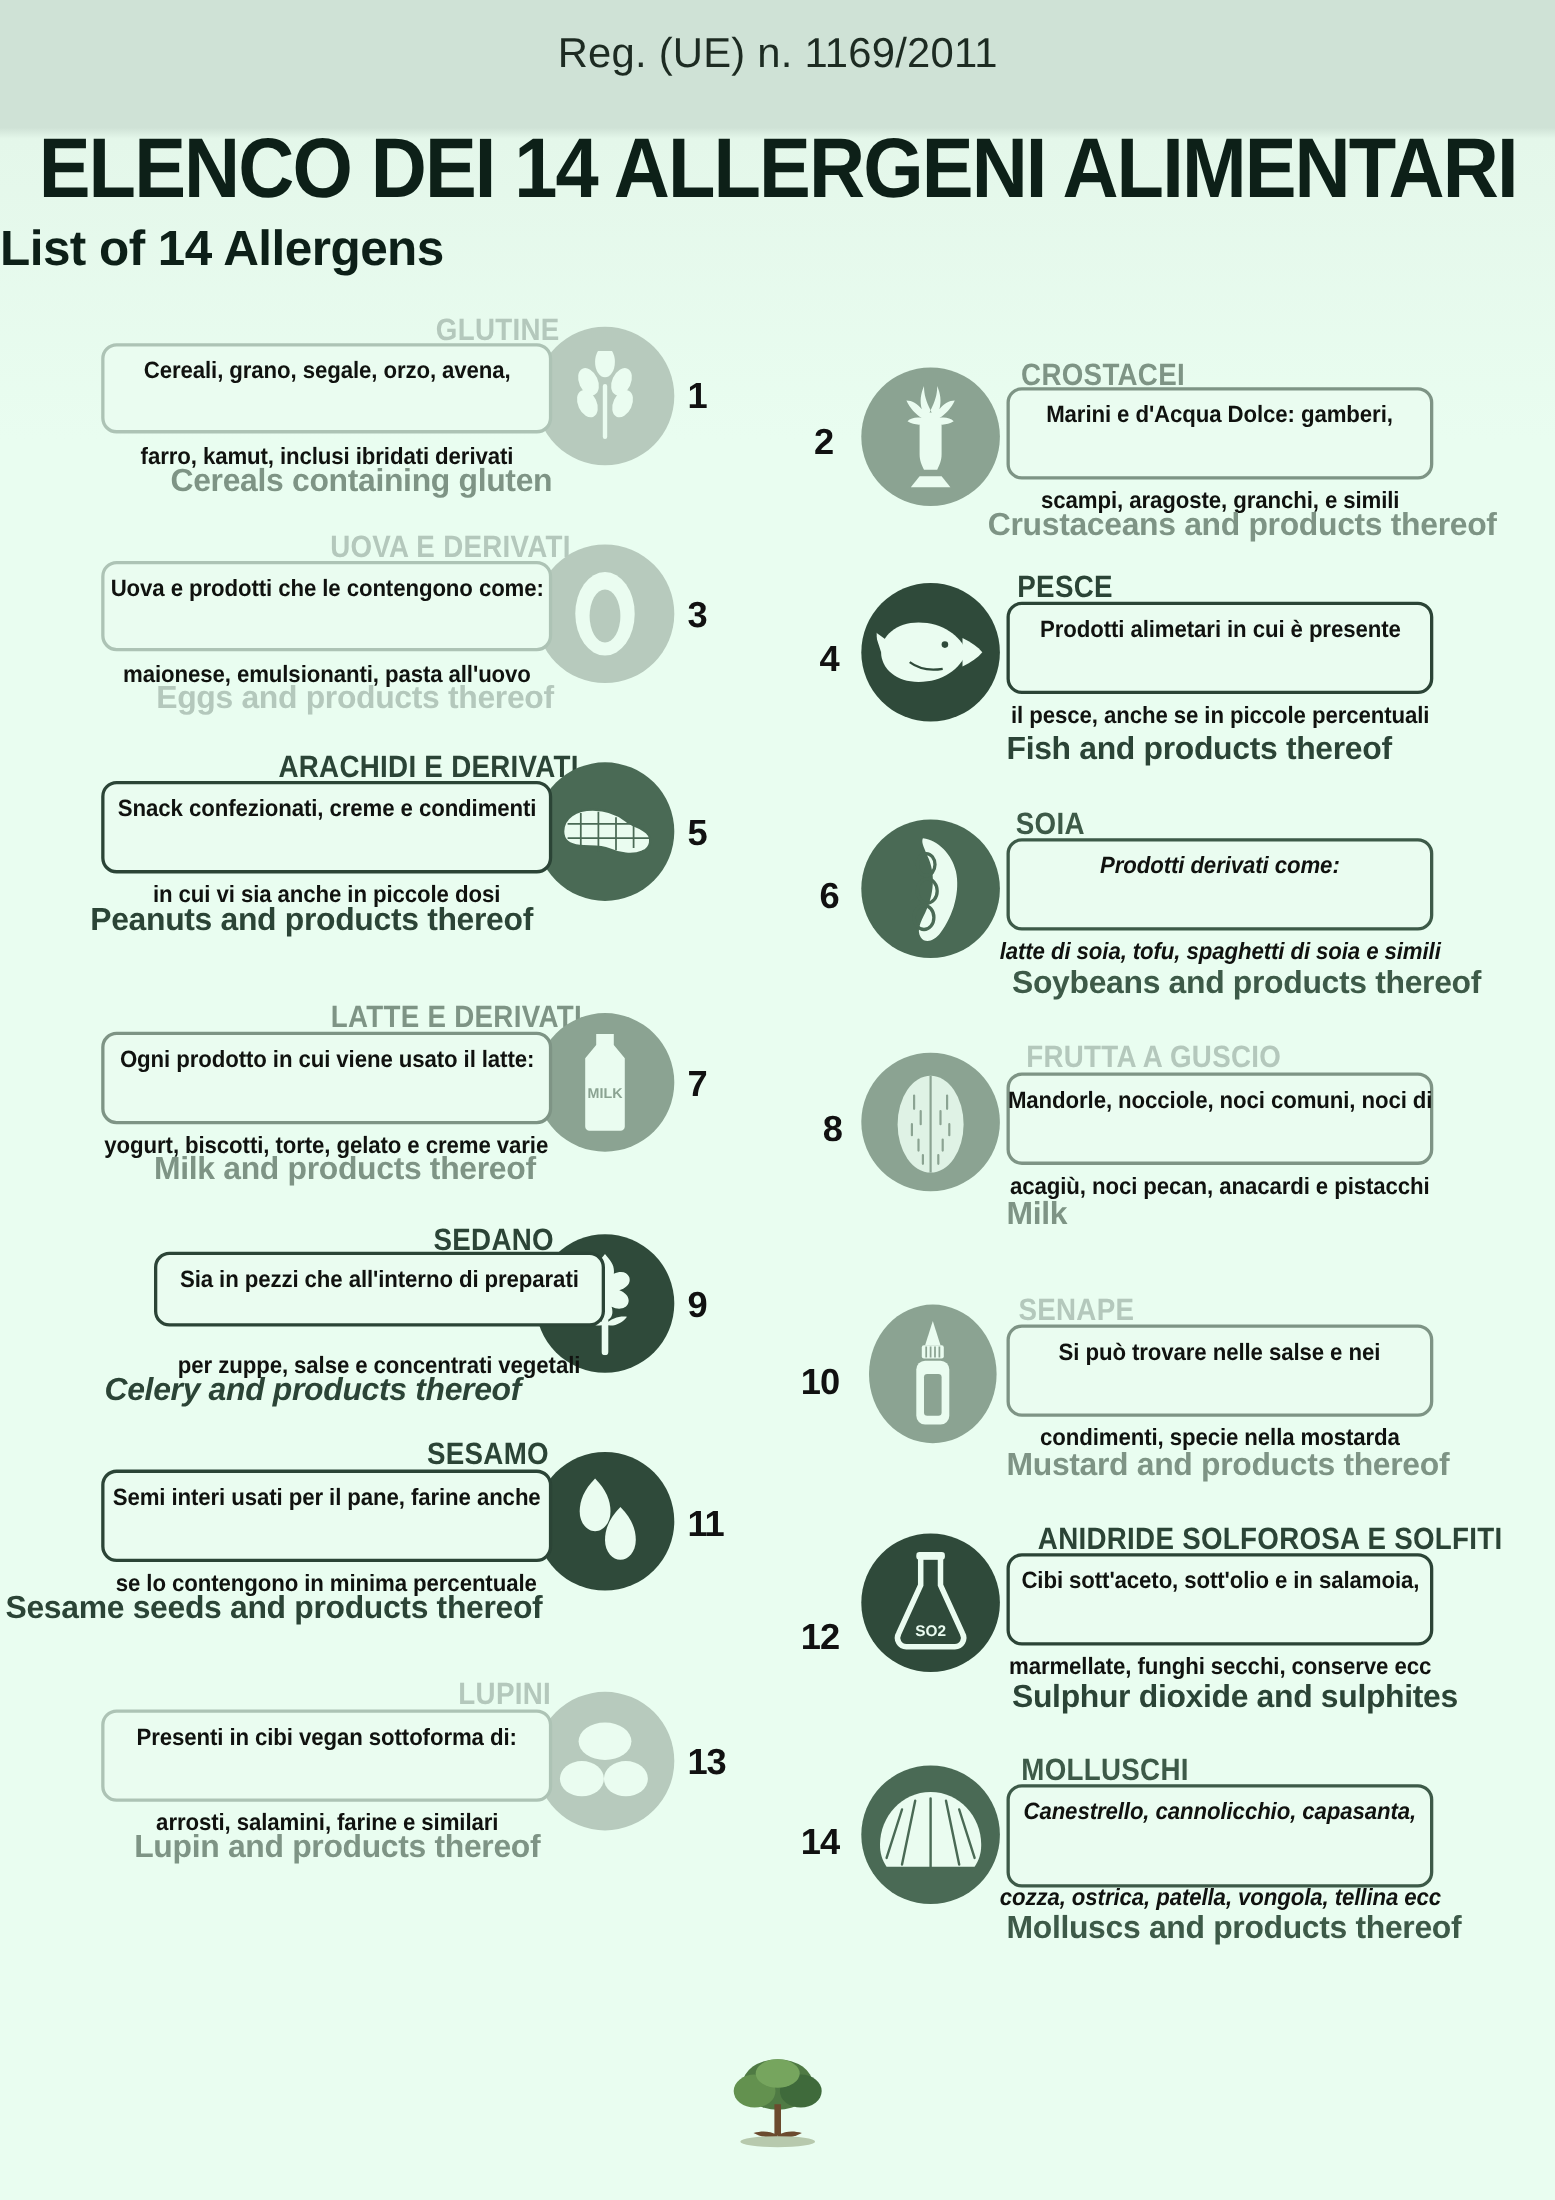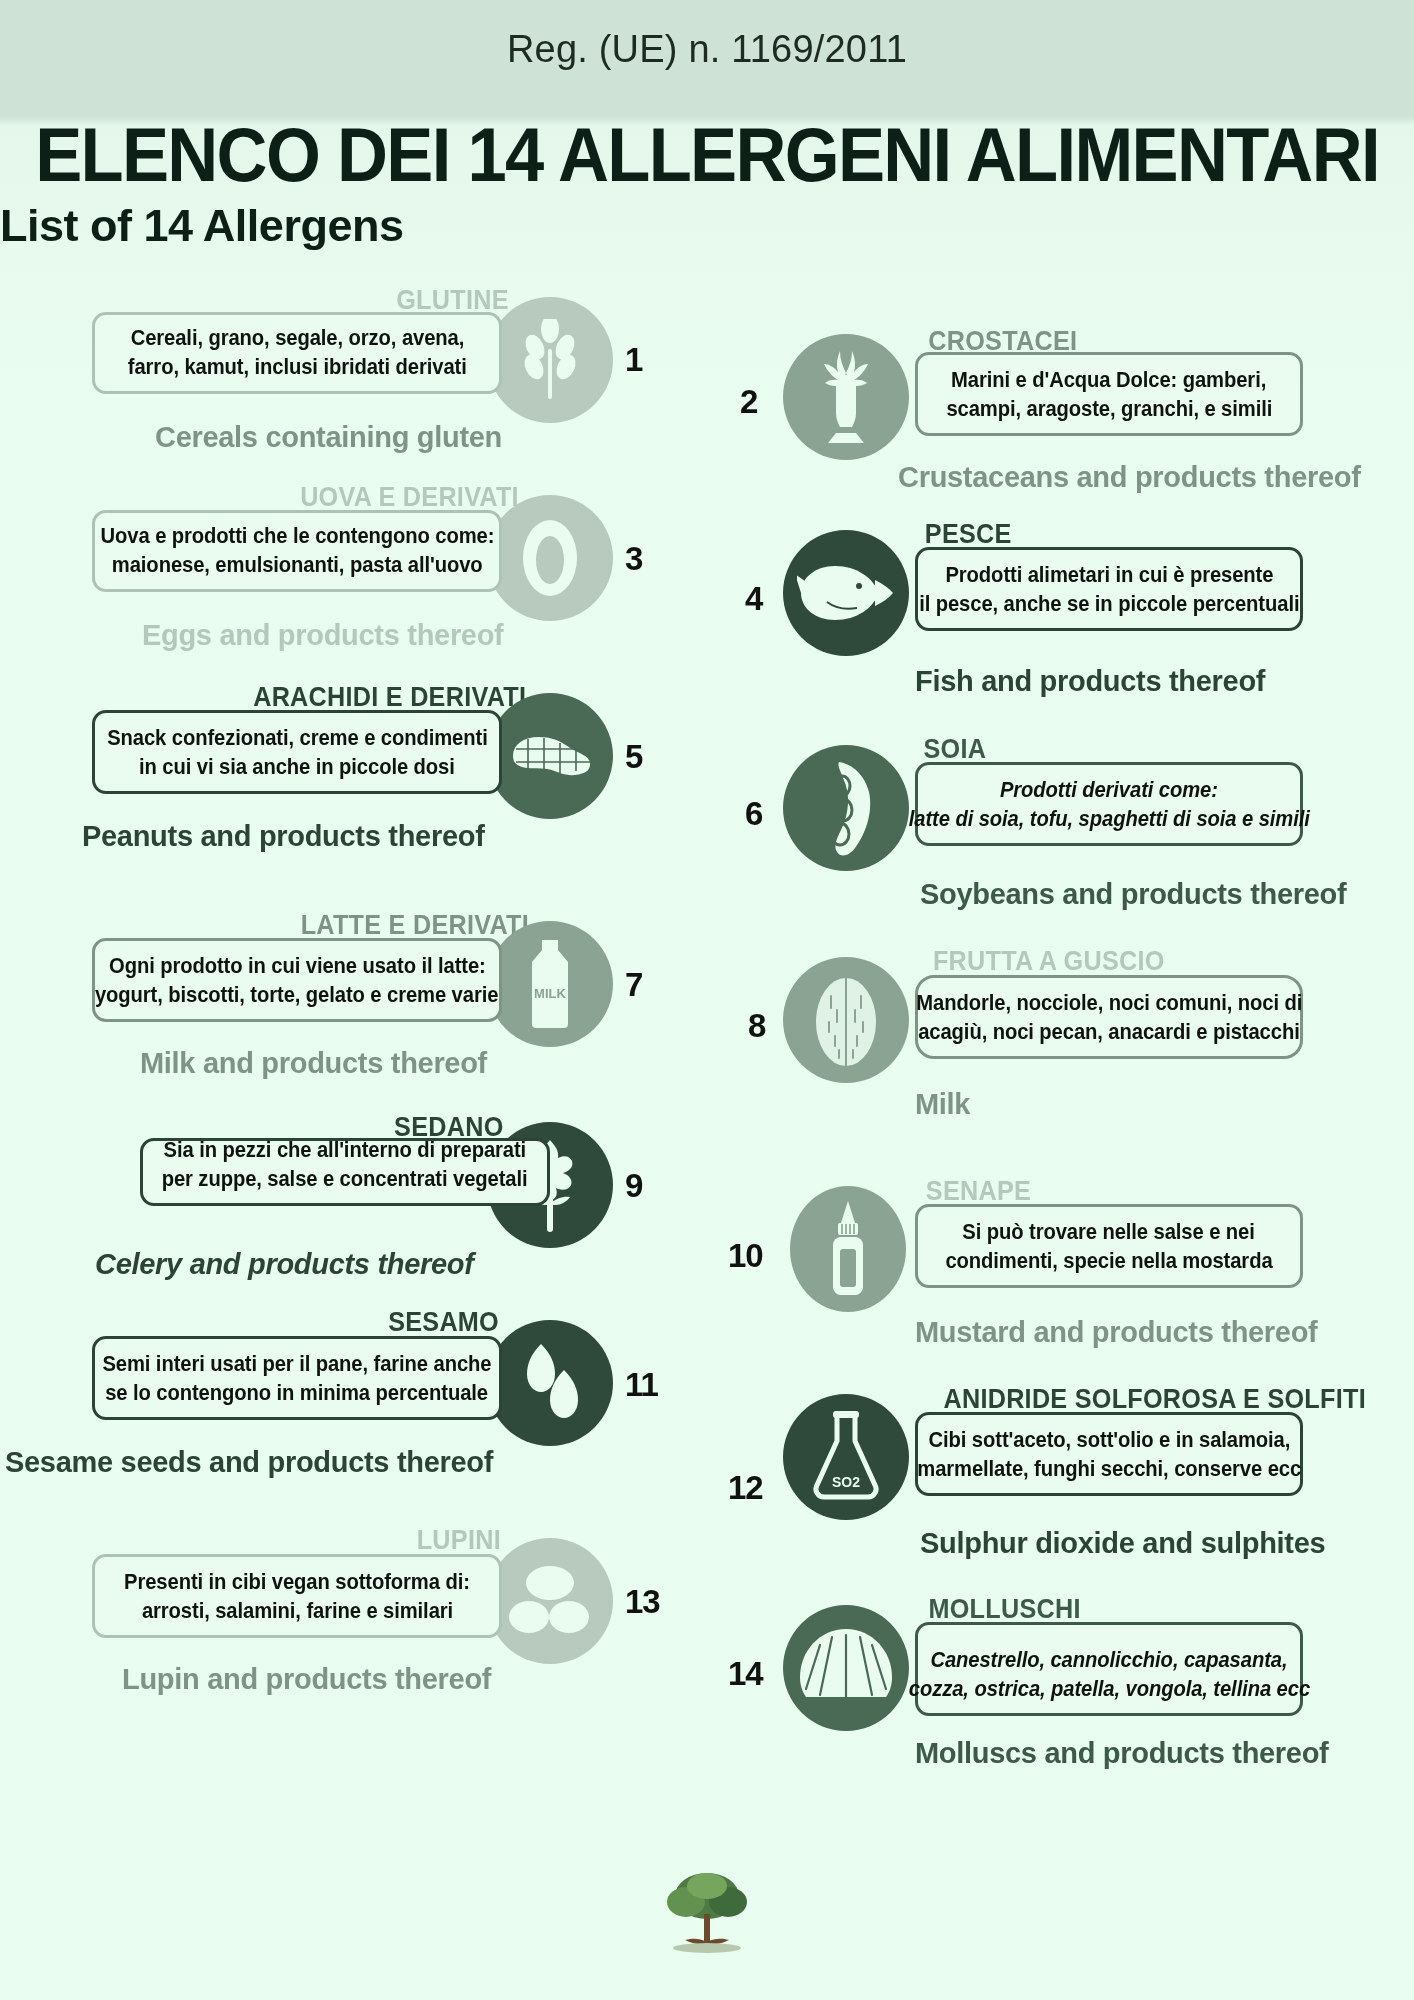--- a/index.html
+++ b/index.html
@@ -40,22 +40,23 @@
 
   
   .item { position: absolute; }
 
   .bubble {
     position: absolute;
     border: 3px solid;
     border-radius: 14px;
     background: #eafcf0;
     display: flex; flex-direction: column;
-    align-items: center; justify-content: flex-end;
+    align-items: center; justify-content: flex-start;
     padding: 8px 14px;
+    gap: 48px;
   }
   .bubble .line {
     font-size: 21.5px;
     line-height: 1.38;
     font-weight: 600;
     color: #10120f;
     white-space: nowrap;
     letter-spacing: -0.1px;
     font-stretch: condensed;
     transform: scaleX(0.94);
@@ -327,21 +328,21 @@
     <div class="circle c-mid" style="left:783px; top:957px; width:126px; height:126px;">
       <svg width="74" height="100" viewBox="0 0 74 100">
         <ellipse cx="37" cy="52" rx="30" ry="44" fill="#dff2e5"></ellipse>
         <path d="M37 8v88" stroke="#8ba392" stroke-width="2"></path>
         <g stroke="#8ba392" stroke-width="2" fill="none" stroke-linecap="round">
           <path d="M22 26v12M28 40v12M20 52v10M26 66v10M30 80v8"></path>
           <path d="M52 26v12M46 40v12M54 52v10M48 66v10M44 80v8"></path>
         </g>
       </svg>
     </div>
-    <div class="bubble b-mid" style="left:915px; top:975px; width:388px; height:84px;border-radius:19px;">
+    <div class="bubble b-mid" style="left:915px; top:975px; width:388px; height:84px;">
       <div class="line">Mandorle, nocciole, noci comuni, noci di</div>
       <div class="line">acagiù, noci pecan, anacardi e pistacchi</div>
     </div>
     <div class="num" style="left:748px; top:1007px;">8</div>
     <div class="cat-en t-mid" style="left:915px; top:1088px;">Milk</div>
   </div>
 
   <div class="item">
     <div class="cat-it t-pale" style="left:920px; top:1175px;">SENAPE</div>
     <div class="circle c-mid" style="left:790px; top:1186px; width:116px; height:126px;">

